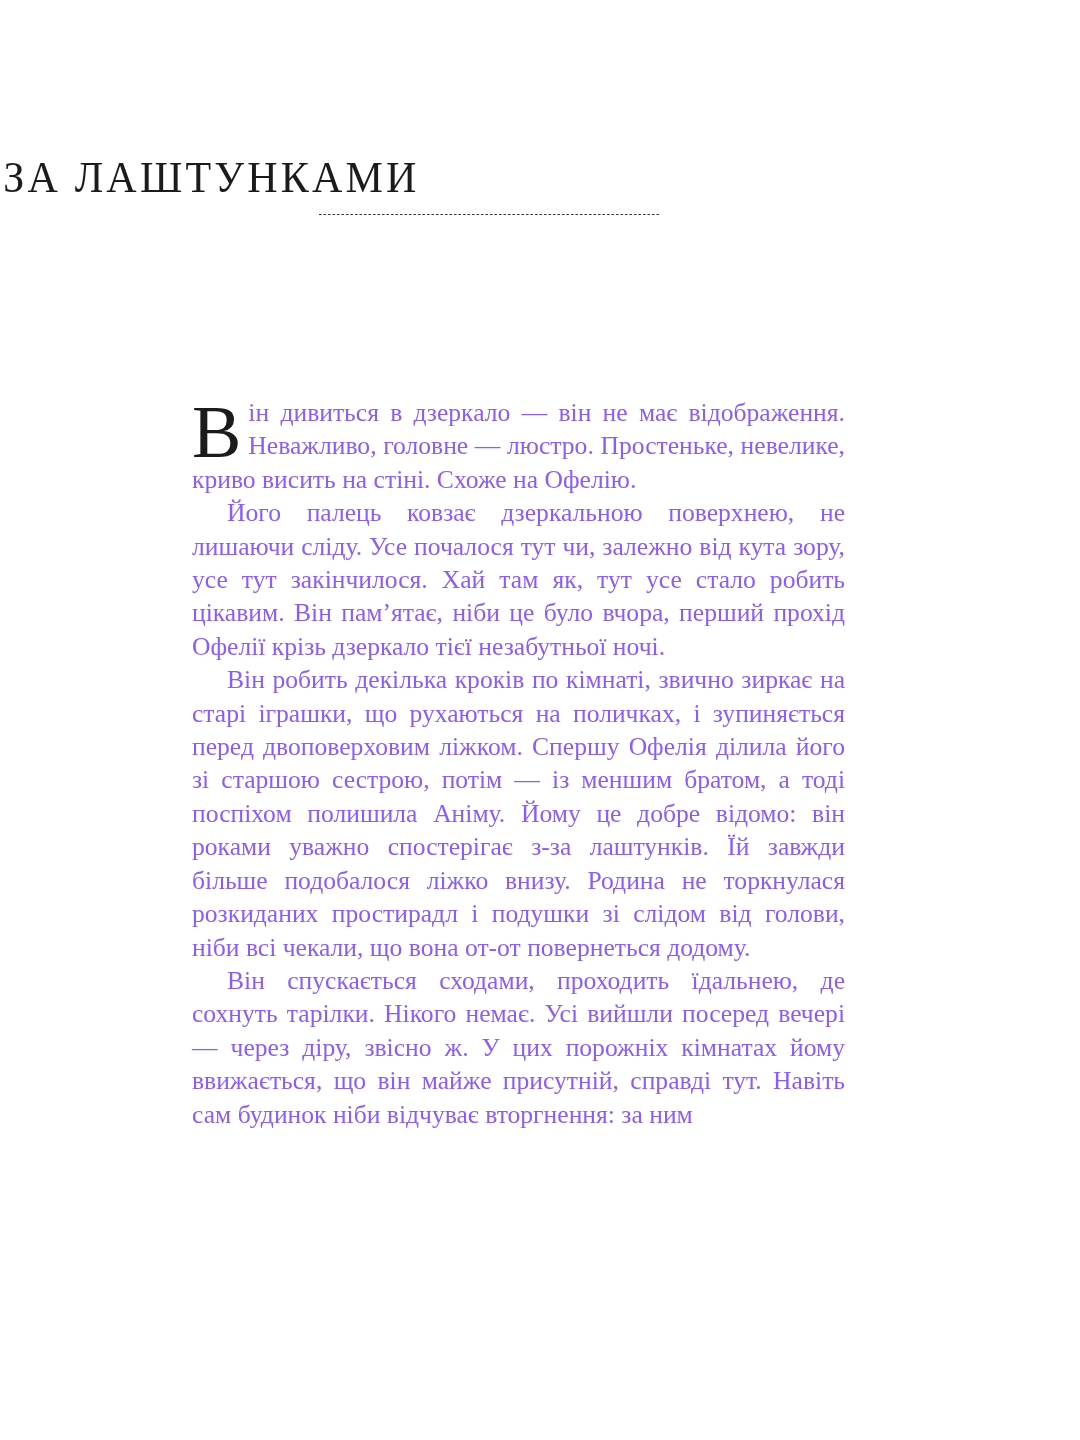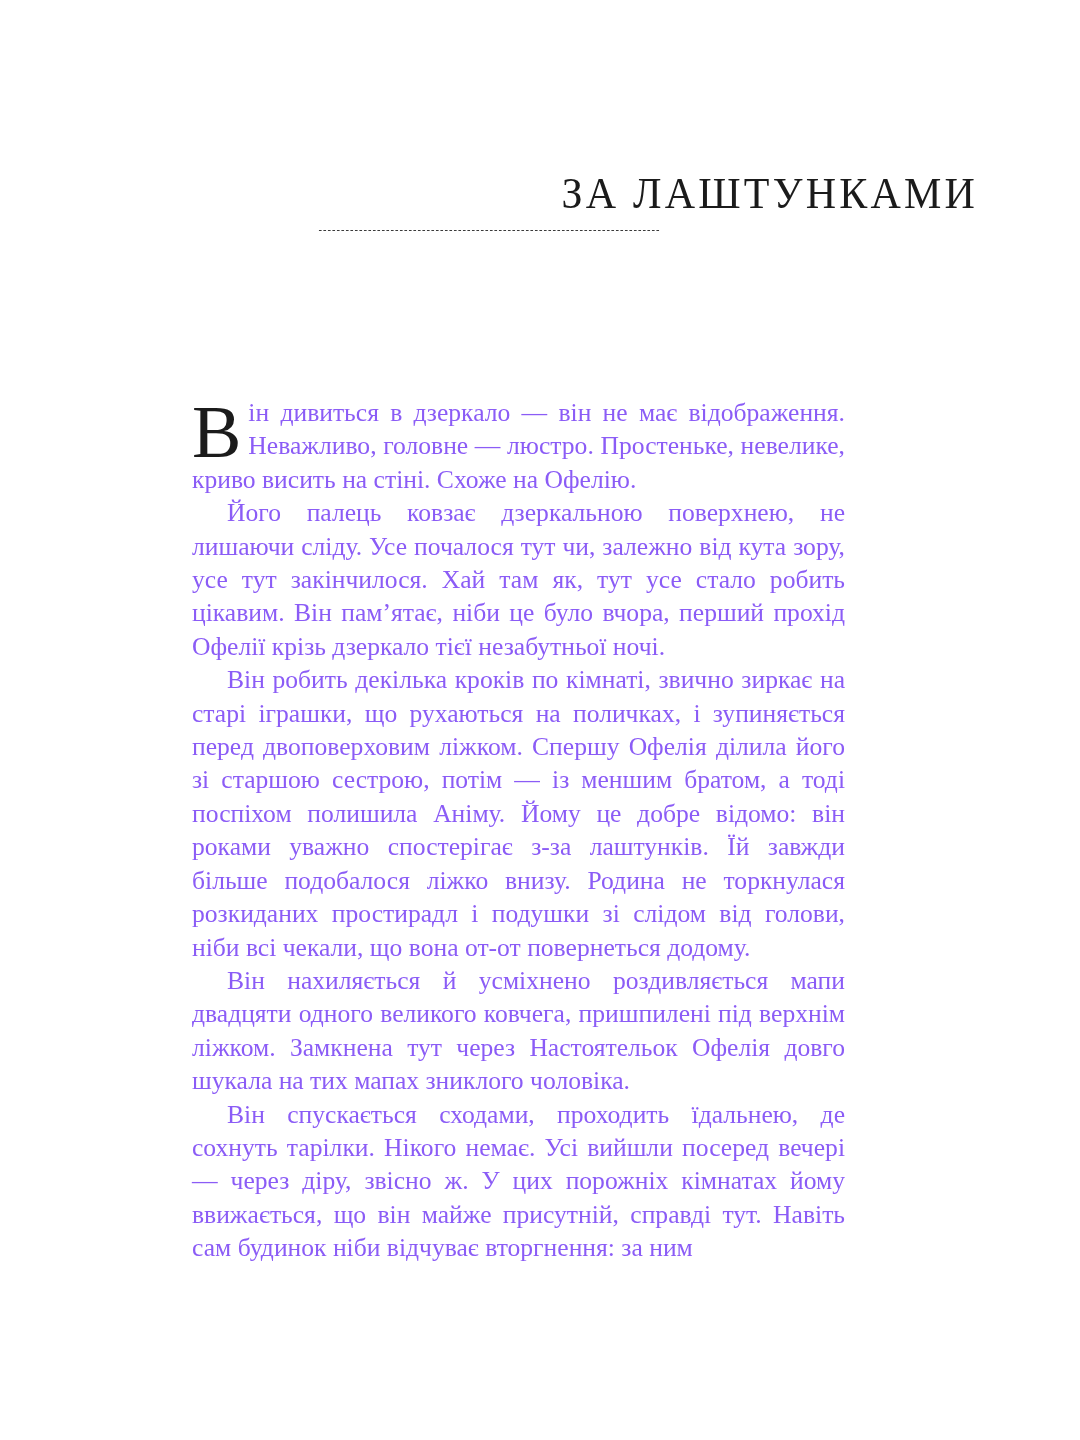--- a/index.html
+++ b/index.html
@@ -19,23 +19,23 @@
     position: relative;
     width: 1080px;
     height: 1440px;
     background: #ffffff;
   }
 
   
   .chapter-head {
     position: absolute;
     left: 0;
-    top: 172px;
+    top: 156px;
     width: 978px;
-    text-align: right;
+    text-align: left;
   }
 
   .chapter-title {
     display: block;
     font-family: "Liberation Serif", "DejaVu Serif", serif;
     font-size: 42px;
     line-height: 46px;
     font-weight: 400;
     letter-spacing: 3.2px;
     text-indent: 3.2px;
@@ -98,17 +98,16 @@
 
   <div class="chapter-head">
     <span class="chapter-title">ЗА ЛАШТУНКАМИ</span>
     <span class="chapter-ornament"></span>
   </div>
 
   <div class="textblock">
     <p class="para first">Він дивиться в дзеркало — він не має відображення. Неважливо, головне — люстро. Простеньке, невелике, криво висить на стіні. Схоже на Офелію.</p>
     <p class="para">Його палець ковзає дзеркальною поверхнею, не лишаючи сліду. Усе почалося тут чи, залежно від кута зору, усе тут закінчилося. Хай там як, тут усе стало робить цікавим. Він пам’ятає, ніби це було вчора, перший прохід Офелії крізь дзеркало тієї незабутньої ночі.</p>
     <p class="para">Він робить декілька кроків по кімнаті, звично зиркає на старі іграшки, що рухаються на поличках, і зупиняється перед двоповерховим ліжком. Спершу Офелія ділила його зі старшою сестрою, потім — із меншим братом, а тоді поспіхом полишила Аніму. Йому це добре відомо: він роками уважно спостерігає з-за лаштунків. Їй завжди більше подобалося ліжко внизу. Родина не торкнулася розкиданих простирадл і подушки зі слідом від голови, ніби всі чекали, що вона от-от повернеться додому.</p>
-    <p class="para">Він нахиляється й усміхнено роздивляється мапи двадцяти одного великого ковчега, пришпилені під верхнім ліжком. Замкнена тут через Настоятельок Офелія довго шукала на тих мапах зниклого чоловіка.</p>
     <p class="para">Він спускається сходами, проходить їдальнею, де сохнуть тарілки. Нікого немає. Усі вийшли посеред вечері — через діру, звісно ж. У цих порожніх кімнатах йому ввижається, що він майже присутній, справді тут. Навіть сам будинок ніби відчуває вторгнення: за ним</p>
   </div>
 
 </div>
 
 </body></html>

